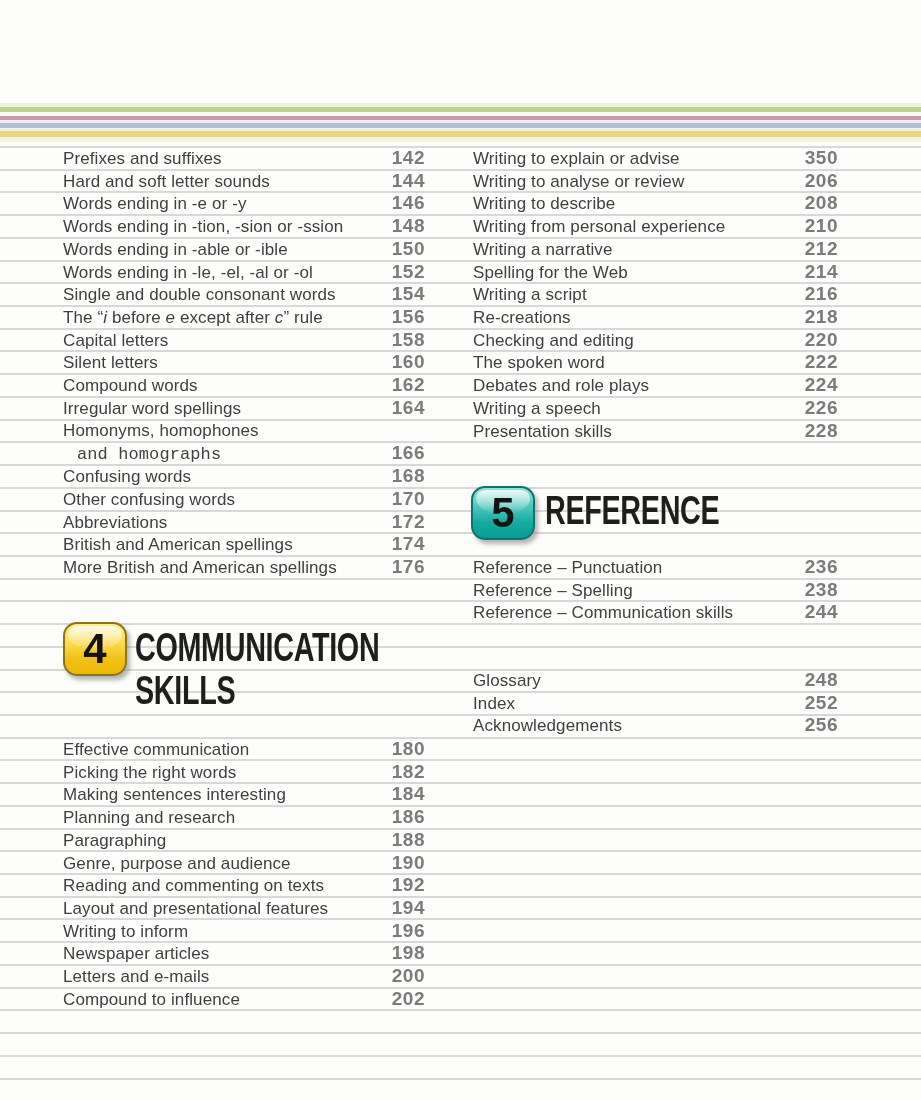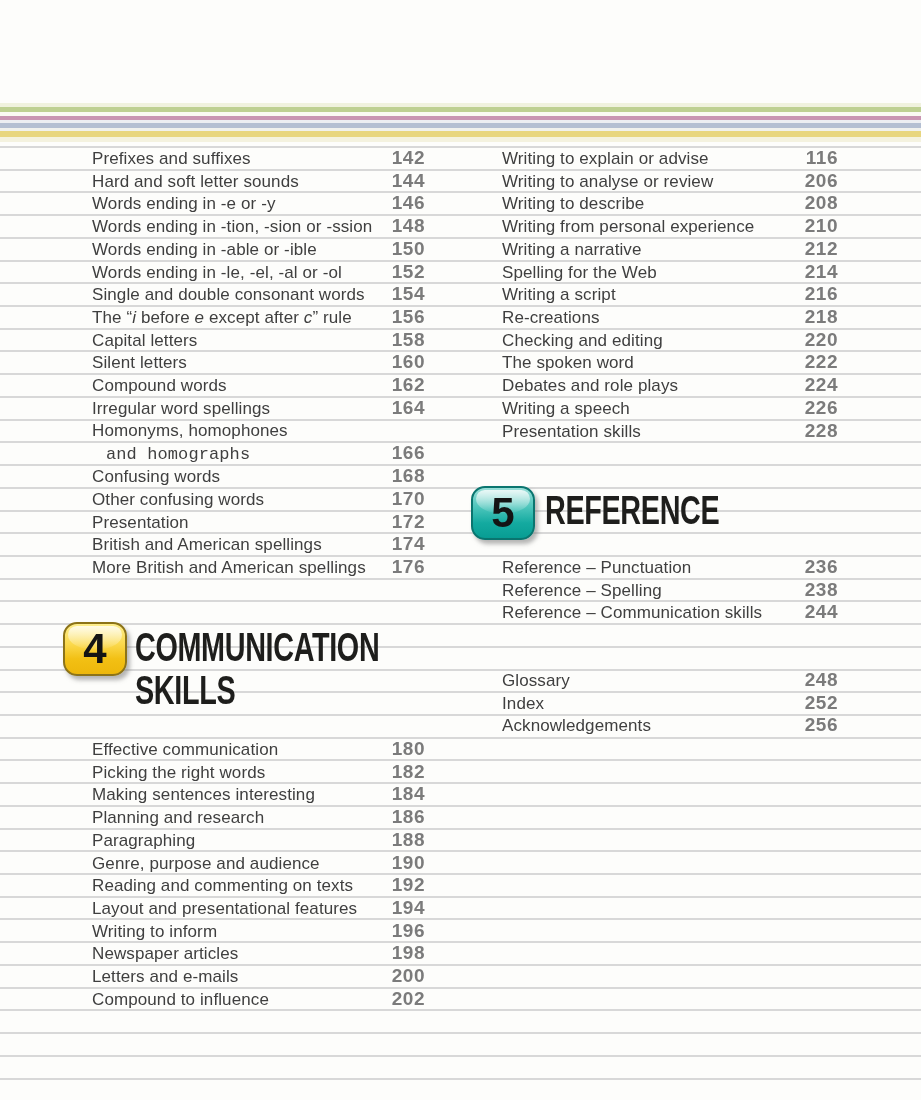--- a/index.html
+++ b/index.html
@@ -21,21 +21,21 @@
   #list-spelling      { left:63px;  top:146px; width:362px; }
   #list-writing       { left:473px; top:146px; width:365px; }
   #list-reference     { left:473px; top:555px; width:365px; }
   #list-backmatter    { left:473px; top:668px; width:365px; }
   #list-communication { left:63px;  top:737px; width:362px; }
   .toc-row {
     display:flex; justify-content:space-between; align-items:baseline;
     height:22.72px; line-height:22.72px; padding-top:1px;
   }
   .toc-label {
-    font-size:17px; color:#3f3f3f; letter-spacing:0.1px; white-space:nowrap;margin-left:29px;
+    font-size:17px; color:#3f3f3f; letter-spacing:0.1px; white-space:nowrap;
   }
   .toc-row.indent .toc-label { padding-left:14px;font-family:Liberation Mono, monospace; }
   .toc-page {
     font-size:19px; font-weight:700; color:#7b7b7b; letter-spacing:0.5px;
   }
   
   .badge {
     position:absolute; width:64px; height:54px; border-radius:14px;
     display:flex; align-items:center; justify-content:center;
     font-size:42px; font-weight:700; color:#141414;
@@ -186,37 +186,37 @@
       </div>
       <div class="toc-row">
         <span class="toc-label">Confusing words</span>
         <span class="toc-page">168</span>
       </div>
       <div class="toc-row">
         <span class="toc-label">Other confusing words</span>
         <span class="toc-page">170</span>
       </div>
       <div class="toc-row">
-        <span class="toc-label">Presentation</span>
+        <span class="toc-label">Abbreviations</span>
         <span class="toc-page">172</span>
       </div>
       <div class="toc-row">
         <span class="toc-label">British and American spellings</span>
         <span class="toc-page">174</span>
       </div>
       <div class="toc-row">
         <span class="toc-label">More British and American spellings</span>
         <span class="toc-page">176</span>
       </div>
     </div>
 
   <div class="toc-list" id="list-writing">
       <div class="toc-row">
         <span class="toc-label">Writing to explain or advise</span>
-        <span class="toc-page">116</span>
+        <span class="toc-page">350</span>
       </div>
       <div class="toc-row">
         <span class="toc-label">Writing to analyse or review</span>
         <span class="toc-page">206</span>
       </div>
       <div class="toc-row">
         <span class="toc-label">Writing to describe</span>
         <span class="toc-page">208</span>
       </div>
       <div class="toc-row">

